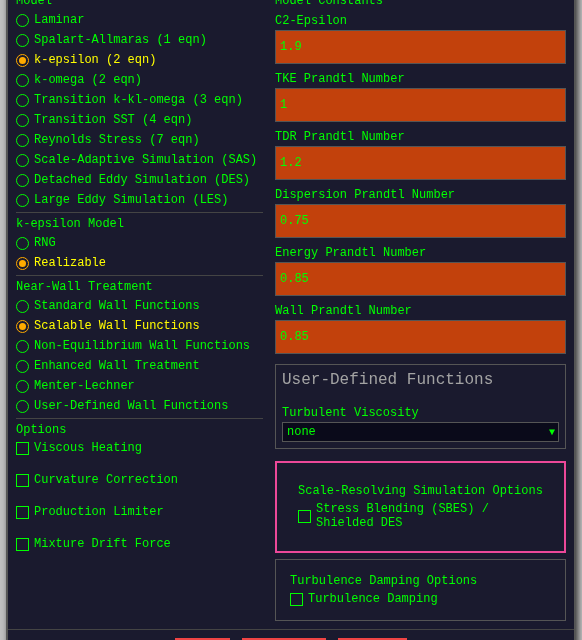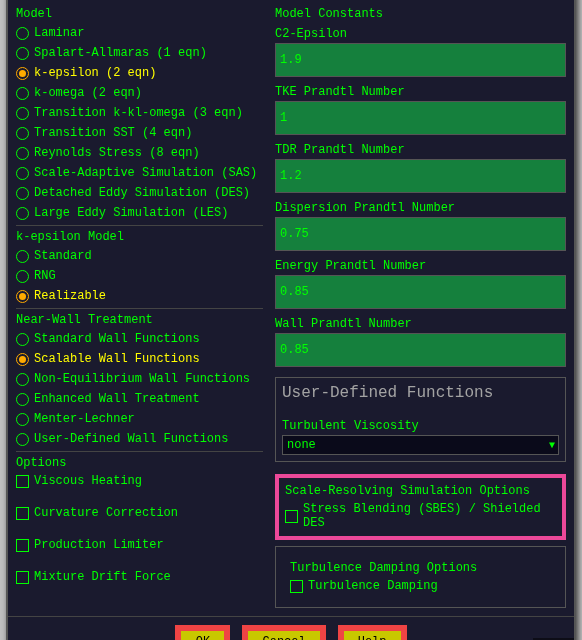--- a/index.html
+++ b/index.html
@@ -152,21 +152,21 @@
       flex-shrink: 0;
     }
     .field-label {
       color: #00ff00;
       font-size: 12px;
       margin-top: 6px;
       margin-bottom: 2px;
     }
     .field-input {
       width: 100%;
-      background: #15803d;
+      background: #c2410c;
       border: 1px solid #555;
       color: #00ff00;
       font-family: 'Courier New', monospace;
       font-size: 12px;
       padding: 9px 4px;
       margin-bottom: 2px;
     }
     .select-wrapper {
       position: relative;
       width: 100%;
@@ -195,22 +195,22 @@
       border: 1px solid #555;
       padding: 6px;
     }
     .udf-title {
       color: #a3a3a3;
       font-size: 16px;
       margin-bottom: 17px;
     }
     .srs-section {
       margin-top: 12px;
-      border: 4px solid #ec4899;
-      padding: 6px;
+      border: 2px solid #ec4899;
+      padding: 21px;
     }
     .srs-title {
       color: #00ff00;
       font-size: 12px;
       margin-bottom: 4px;
     }
     .td-section {
       margin-top: 6px;
       border: 1px solid #555;
       padding: 14px;
@@ -292,44 +292,40 @@
           <div class="radio-item">
             <div class="radio-circle"></div>
             <label>Transition k-kl-omega (3 eqn)</label>
           </div>
           <div class="radio-item">
             <div class="radio-circle"></div>
             <label>Transition SST (4 eqn)</label>
           </div>
           <div class="radio-item">
             <div class="radio-circle"></div>
-            <label>Reynolds Stress (8 eqn)</label>
+            <label>Reynolds Stress (7 eqn)</label>
           </div>
           <div class="radio-item">
             <div class="radio-circle"></div>
             <label>Scale-Adaptive Simulation (SAS)</label>
           </div>
           <div class="radio-item">
             <div class="radio-circle"></div>
             <label>Detached Eddy Simulation (DES)</label>
           </div>
           <div class="radio-item">
             <div class="radio-circle"></div>
             <label>Large Eddy Simulation (LES)</label>
           </div>
         </div>
 
         <hr class="divider">
 
         <div class="section-title">k-epsilon Model</div>
         <div class="radio-group">
-          <div class="radio-item">
-            <div class="radio-circle"></div>
-            <label>Standard</label>
-          </div>
           <div class="radio-item">
             <div class="radio-circle"></div>
             <label>RNG</label>
           </div>
           <div class="radio-item selected">
             <div class="radio-circle checked"></div>
             <label>Realizable</label>
           </div>
         </div>
 

